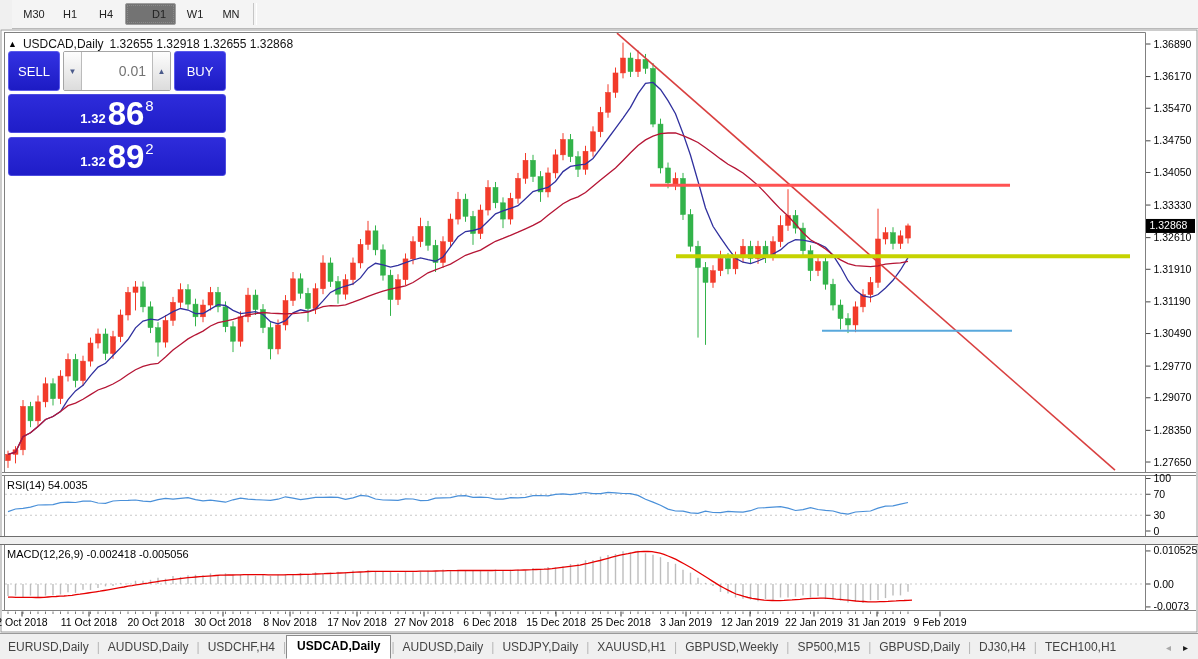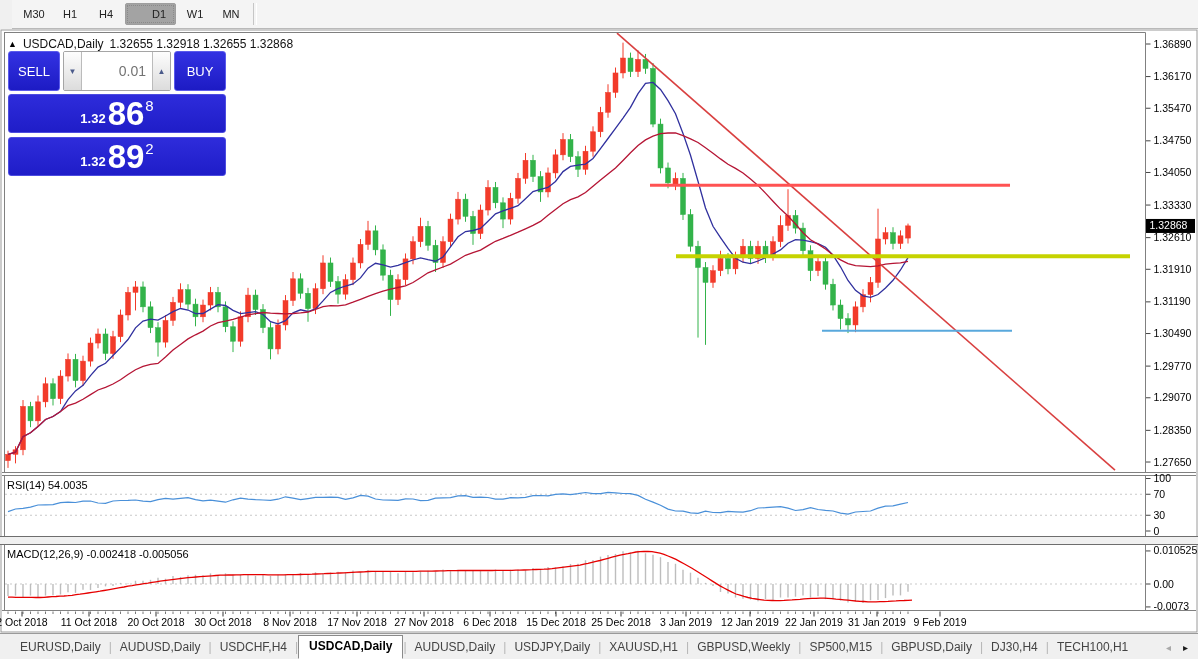--- a/index.html
+++ b/index.html
@@ -1,21 +1,21 @@
 <!DOCTYPE html>
 <html><head>
 <meta charset="utf-8">
 <style>
   html,body{margin:0;padding:0;background:#f0f0f0;width:1198px;height:659px;overflow:hidden;
     font-family:"Liberation Sans",sans-serif;-webkit-font-smoothing:antialiased;}
   .toolbar{position:absolute;left:0;top:0;width:1198px;height:29px;background:#f4f4f4;
     border-bottom:1px solid #b9b9b9;display:flex;align-items:center;padding-left:4px;box-sizing:border-box;margin-left:12px;}
   .tf-btn{min-width:26px;height:20px;margin:0 1px;display:flex;align-items:center;justify-content:center;
     font-size:11px;color:#222;border:1px solid transparent;border-radius:2px;padding:0 3px;cursor:default;}
-  .tf-btn.active{background:#a3a3a3;border:1px solid #9e9e9e;outline:1px dotted #8a8a8a;outline-offset:-3px;padding-left:20px;}
+  .tf-btn.active{background:#737373;border:1px solid #9e9e9e;outline:1px dotted #8a8a8a;outline-offset:-3px;padding-left:20px;}
   .tb-sep{width:2px;height:22px;border-left:1px solid #c6c6c6;border-right:1px solid #ffffff;margin:0 4px;}
   .window{position:absolute;left:0;top:29px;width:1198px;height:604px;background:#ffffff;}
   #chart-svg{position:absolute;left:0;top:0;}
   .title-line{position:absolute;left:8px;top:8px;font-size:12px;color:#111;display:flex;align-items:center;gap:6px;white-space:nowrap;}
   .title-line .tri{font-size:9px;color:#000;}
   .trade-widget{position:absolute;left:8px;top:22px;width:218px;}
   .tw-row1{display:flex;gap:3px;height:40px;}
   .btn-blue{background:linear-gradient(#3332e2,#1d1bc4);border:1px solid #5a5aec;border-radius:3px;
     color:#fff;font-size:13px;display:flex;align-items:center;justify-content:center;}
   .sell-btn,.buy-btn{width:50px;}
@@ -27,21 +27,21 @@
   .tw-row2{display:flex;gap:4px;margin-top:3px;flex-direction:column;}
   .price-box{flex:1;height:37px;background:linear-gradient(#2e2cdb,#1f1dc8);border:1px solid #4c4ce0;border-radius:3px;
     color:#fff;display:flex;align-items:center;justify-content:center;}
   .price-box .pfx{font-size:13px;font-weight:bold;align-self:flex-end;margin-bottom:6px;margin-right:2px;}
   .price-box .big{font-size:33px;font-weight:700;line-height:37px;}
   .price-box .sup{font-size:15px;align-self:flex-start;margin-top:2px;margin-left:1px;}
   .ind-label{position:absolute;left:7px;font-size:11px;color:#000;white-space:nowrap;}
   .rsi-label{top:450px;}
   .macd-label{top:519px;}
   .tabbar{position:absolute;left:0;top:633px;width:1198px;height:26px;background:#f0f0f0;border-top:1px solid #9a9a9a;
-    display:flex;align-items:flex-end;font-size:12px;color:#444;box-sizing:border-box;padding-left:12px;}
+    display:flex;align-items:flex-end;font-size:12px;color:#444;box-sizing:border-box;}
   .tab{padding:4px 8px 5px;white-space:nowrap;cursor:default;}
   .tab.active{background:#fff;border:1px solid #8a8a8a;border-bottom:1px solid #fff;font-weight:bold;color:#000;
     padding:3px 10px 5px;margin-bottom:0;}
   .tab-sep{color:#b5b5b5;padding-bottom:5px;}
   .tab-arrows{margin-left:auto;display:flex;gap:12px;align-items:center;padding:0 10px 6px 6px;font-size:10px;}
   .arrow-left{color:#a9a9a9;}
   .arrow-right{color:#1a1a1a;}
 </style>
 </head>
 <body>

